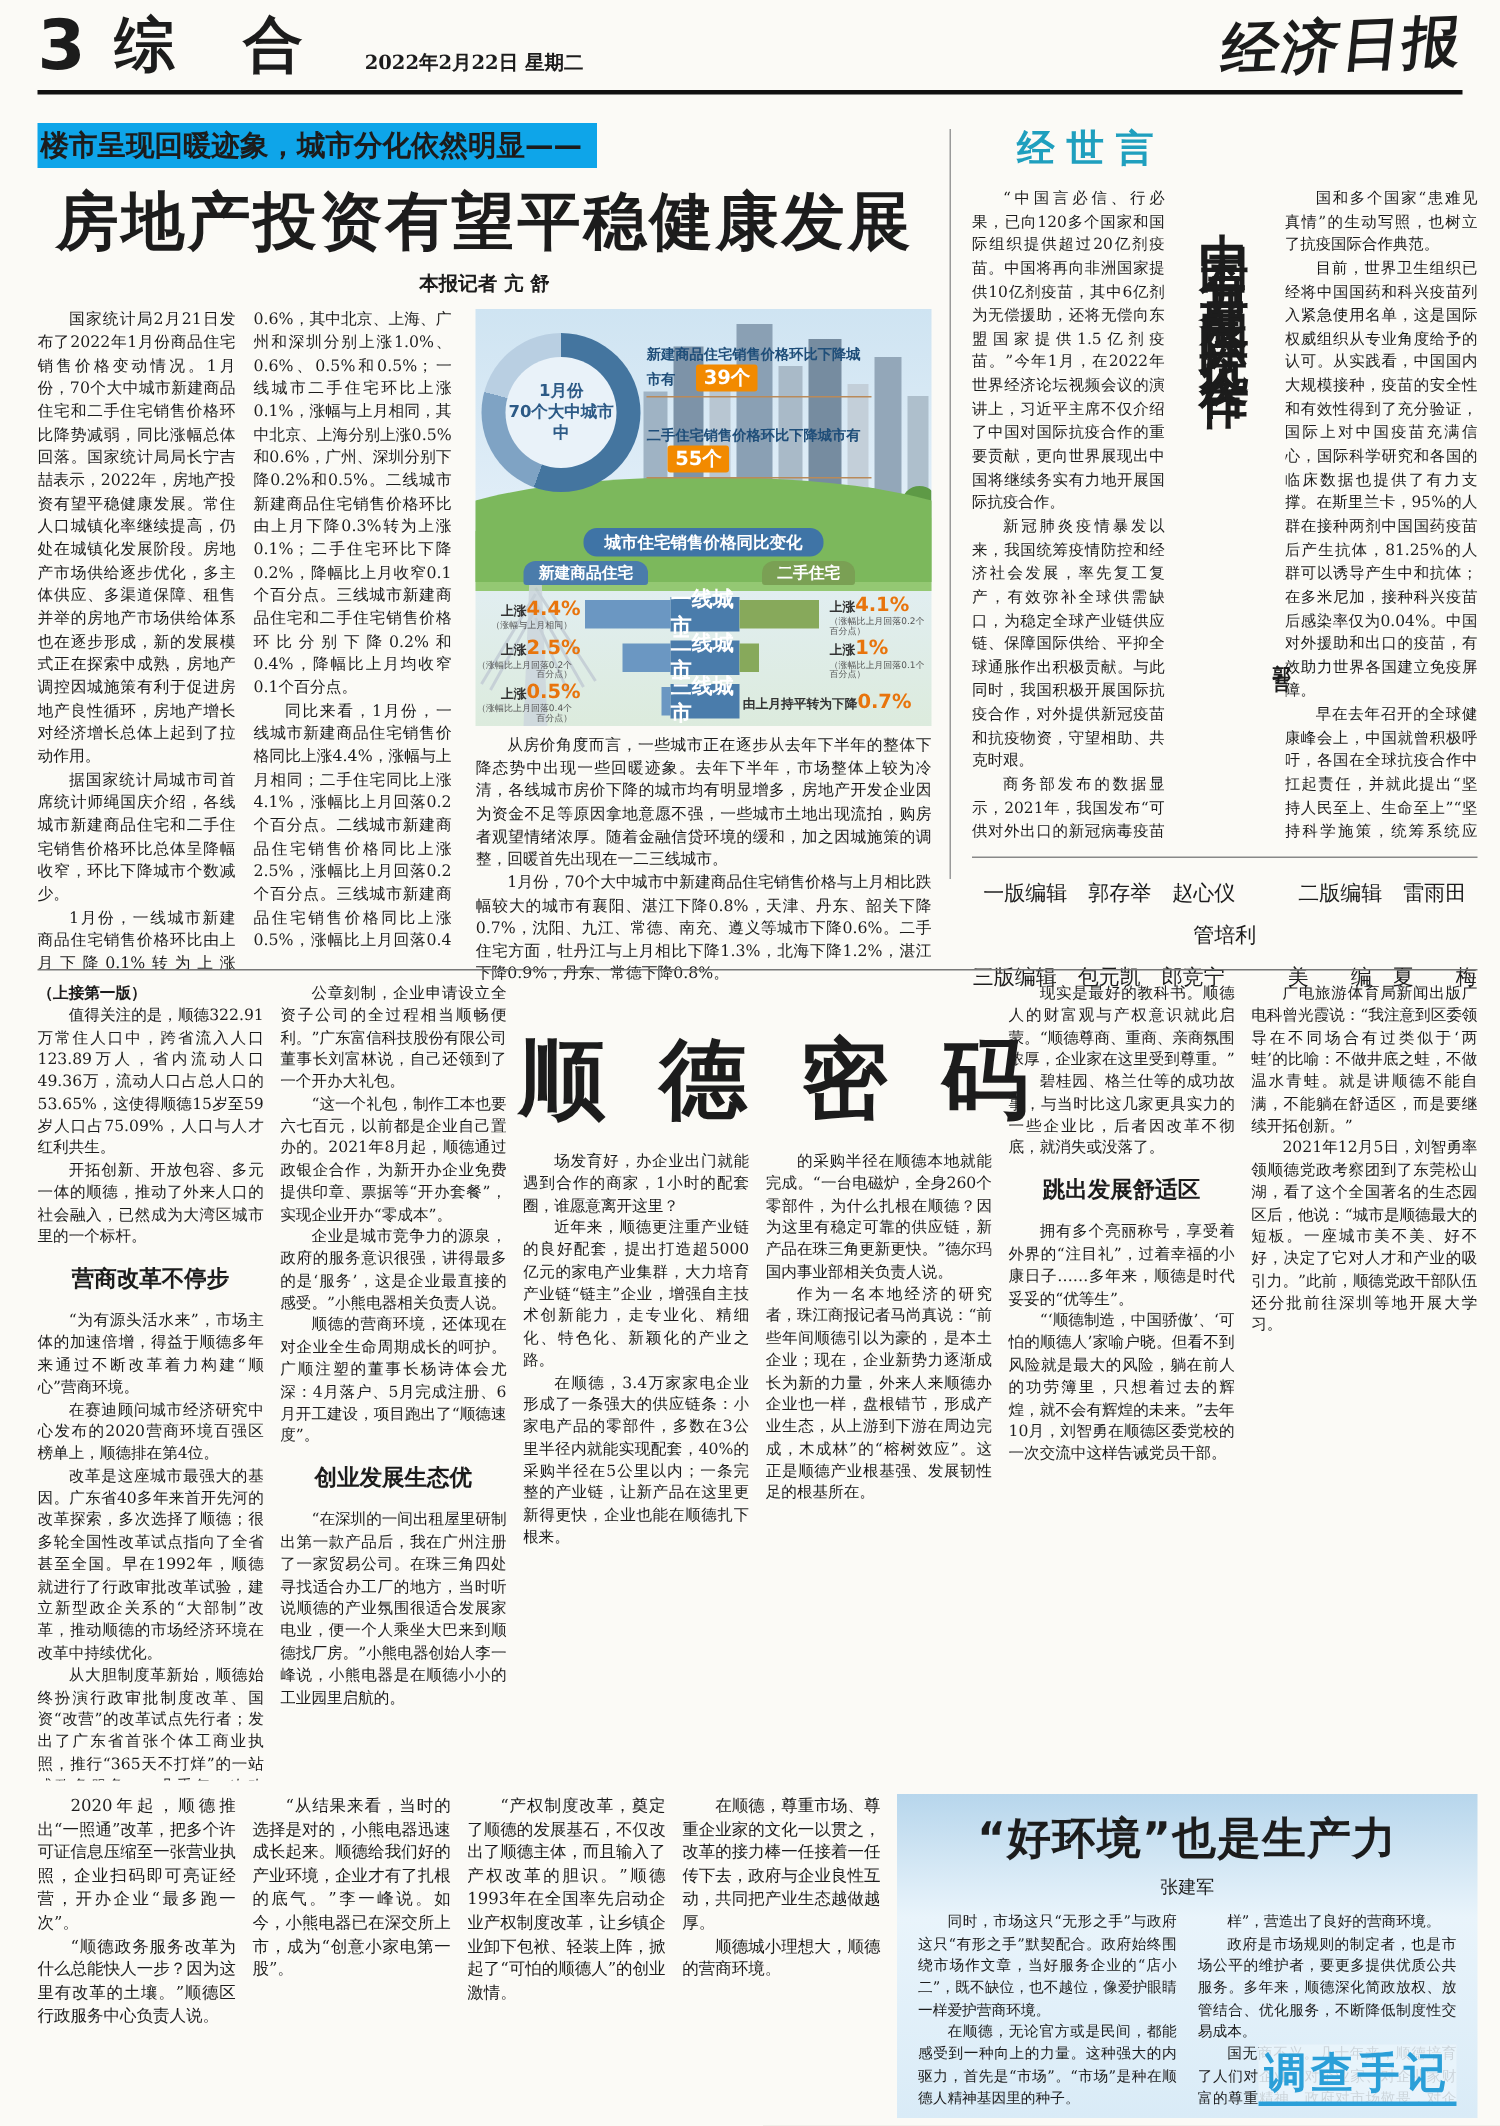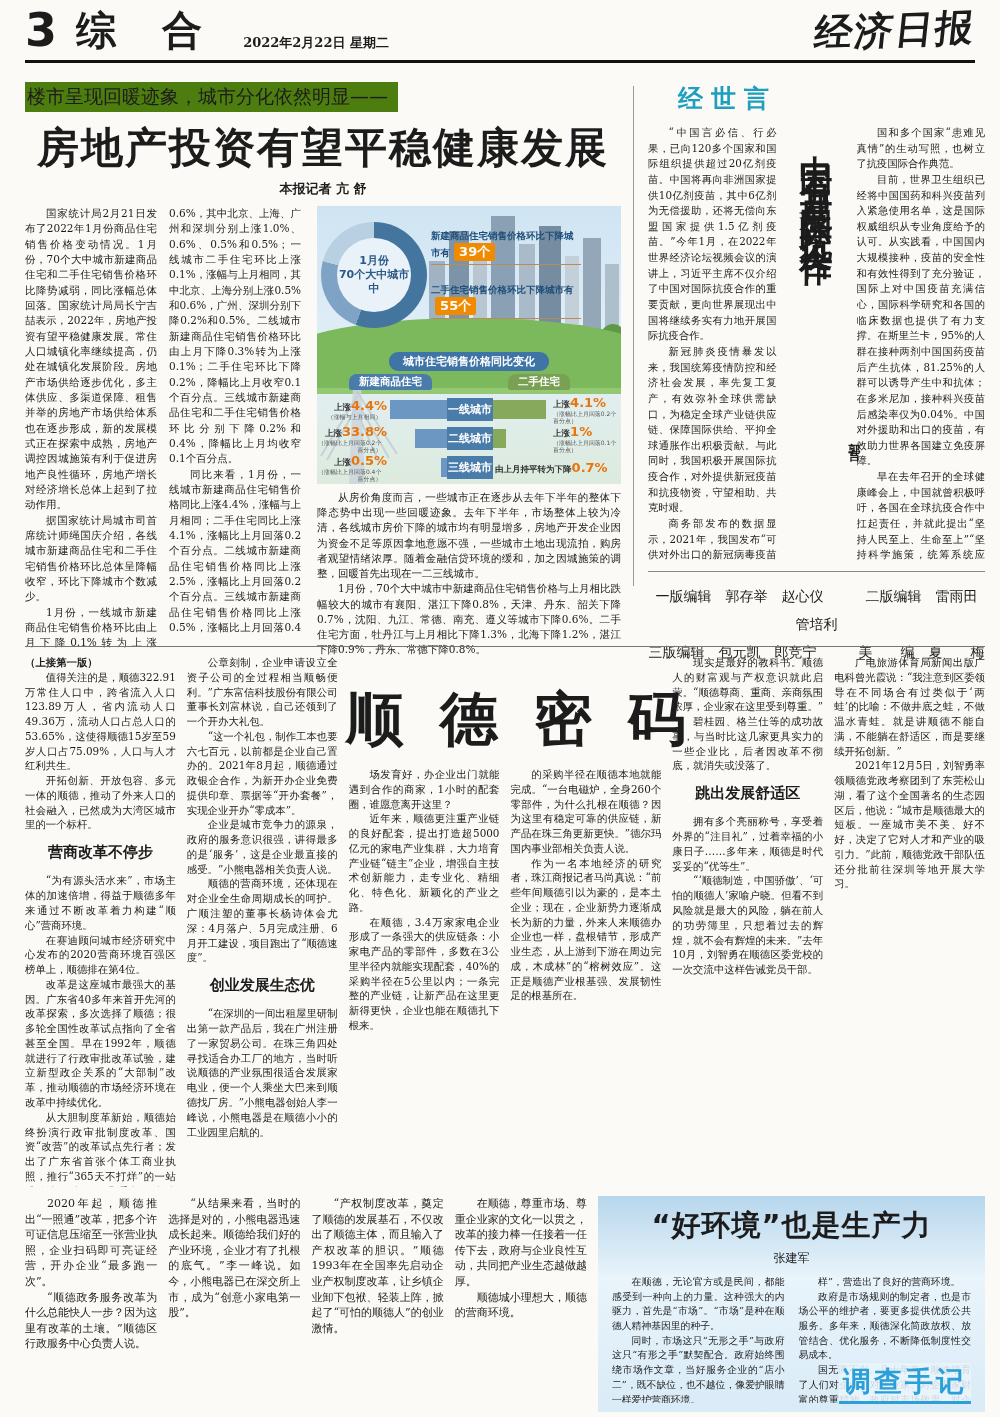--- a/index.html
+++ b/index.html
@@ -9,22 +9,22 @@
   .hdr{position:absolute;left:25px;right:25px;top:4px;height:56px;border-bottom:3px solid #111;}
   .hdr .pageno{font-family:"DejaVu Sans",sans-serif;font-weight:900;font-size:46px;line-height:52px;
                display:inline-block;vertical-align:bottom;}
   .hdr .section{font-weight:900;font-size:40px;letter-spacing:16px;display:inline-block;
                 vertical-align:bottom;margin-left:14px;line-height:52px;}
   .hdr .date{display:inline-block;vertical-align:bottom;font-size:13px;margin-left:20px;line-height:26px;font-weight:bold;}
   .hdr .masthead{position:absolute;right:0;bottom:4px;font-size:38px;font-weight:900;
                  transform:skewX(-8deg) rotate(-2deg);letter-spacing:2px;}
   
   .lead{position:absolute;left:25px;top:82px;width:596px;height:554px;}
-  .kicker{display:inline-block;background:#4d7c0f;font-family:"DejaVu Sans",sans-serif;
-          font-weight:normal;font-size:19px;padding:2px 10px 2px 2px;}
+  .kicker{display:inline-block;background:#0ea5e9;font-family:"DejaVu Sans",sans-serif;
+          font-weight:bold;font-size:19px;padding:2px 10px 2px 2px;}
   .headline{font-family:"DejaVu Sans",sans-serif;font-weight:900;font-size:42px;text-align:center;
             letter-spacing:2px;margin:8px 0 4px;}
   .byline{text-align:center;font-size:13px;margin-bottom:8px;font-weight:bold;}
   .lead-body{display:flex;gap:16px;height:450px;}
   .leftzone{width:278px;column-count:2;column-gap:12px;font-size:10.5px;line-height:1.46;
             text-align:justify;overflow:hidden;height:100%;}
   .rightzone{width:306px;display:flex;flex-direction:column;}
   .cols p,.underchart p{margin:0;text-indent:2em;}
   .underchart{flex:1;font-size:10.5px;line-height:1.45;text-align:justify;overflow:hidden;margin-top:6px;}
   
@@ -34,21 +34,21 @@
         border-radius:50% 50% 0 0;}
   .hill2{position:absolute;left:-10px;right:-40px;top:128px;height:60px;background:#94c873;border-radius:50% 50% 0 0;}
   .donut{position:absolute;left:4px;top:16px;width:106px;height:106px;border-radius:50%;
          background:conic-gradient(#44759f 0deg 200deg,#7fa3c4 200deg 285deg,#b9cfe2 285deg 360deg);}
   .donut .hole{position:absolute;left:16px;top:16px;width:74px;height:74px;border-radius:50%;
                background:#e9f2f9;display:flex;flex-direction:column;align-items:center;justify-content:center;
                font-family:"DejaVu Sans",sans-serif;font-weight:bold;color:#2c5a86;font-size:11px;line-height:1.3;text-align:center;}
   .callout{position:absolute;left:114px;width:150px;font-family:"DejaVu Sans",sans-serif;
            font-weight:bold;font-size:9.5px;color:#1f4e79;border-bottom:1px solid #b98a5a;padding-bottom:3px;}
   .callout .num{display:inline-block;background:#f28a00;color:#fff;font-size:13px;
-                padding:0 5px;border-radius:2px;margin-left:4px;}
+                padding:0 5px;border-radius:2px;margin-left:14px;}
   .banner{position:absolute;top:146px;left:50%;transform:translateX(-50%);background:#3f74a6;color:#fff;
           font-family:"DejaVu Sans",sans-serif;font-weight:bold;font-size:11px;padding:2px 14px;border-radius:9px;white-space:nowrap;z-index:2;}
   .ribbons{position:absolute;top:168px;left:0;right:0;display:flex;z-index:2;}
   .ribbon{font-family:"DejaVu Sans",sans-serif;font-weight:bold;font-size:10.5px;color:#fff;
           padding:1px 10px;border-radius:8px 8px 2px 2px;}
   .ribbon.new{background:#4a7cab;margin-left:32px;}
   .ribbon.old{background:#7aa054;margin-left:76px;}
   .rows{position:absolute;top:188px;left:0;right:0;z-index:2;}
   .crow{display:grid;grid-template-columns:72px 58px 46px 58px 71px;align-items:center;height:29px;}
   .pctcell{font-family:"DejaVu Sans",sans-serif;line-height:1.05;}
@@ -56,21 +56,21 @@
   .pctcell .val{font-size:13px;color:#e8740c;font-weight:900;}
   .pctcell .note{font-size:6.5px;color:#555;transform:scale(.92);transform-origin:left;}
   .pctcell.r{text-align:left;padding-left:2px;}
   .pctcell.l{text-align:right;padding-right:2px;}
   .barL{display:flex;justify-content:flex-end;}
   .barR{display:flex;justify-content:flex-start;}
   .bar{height:19px;}
   .barL .bar{background:#6b97c2;}
   .barR .bar{background:#87a95b;}
   .cat{background:#4a7cab;color:#fff;font-family:"DejaVu Sans",sans-serif;font-weight:bold;
-       font-size:11px;height:23px;display:flex;align-items:center;justify-content:center;}
+       font-size:14px;height:23px;display:flex;align-items:center;justify-content:center;}
   .bridge{position:absolute;left:2px;bottom:0;z-index:1;opacity:.85;}
   
   .vrule{position:absolute;left:633px;top:86px;height:500px;border-left:1px solid #9a9a9a;}
   .jsy{position:absolute;left:648px;top:82px;width:337px;height:556px;}
   .jsy-head{color:#1f9fbe;font-family:"DejaVu Sans",sans-serif;font-weight:900;font-size:25px;
             letter-spacing:8px;margin:0 0 10px 30px;}
   .jsy-body{display:flex;gap:10px;height:438px;}
   .jsy-col{flex:1;font-size:10.3px;line-height:1.52;text-align:justify;overflow:hidden;}
   .jsy-title-col{width:60px;position:relative;display:flex;justify-content:center;}
   .jsy-vtitle{writing-mode:vertical-rl;text-orientation:upright;font-weight:900;font-size:33px;
@@ -191,21 +191,21 @@
               <div class="barR">
                   <div class="bar" style="width: 53.3px;"></div>
                 </div>
               <div class="pctcell r">
                 <span class="pfx">上涨</span><span class="val">4.1%</span>
                 <div class="note">（涨幅比上月回落0.2个百分点）</div>
               </div>
             </div>
             <div class="crow">
               <div class="pctcell l">
-                <span class="pfx">上涨</span><span class="val">33.8%</span>
+                <span class="pfx">上涨</span><span class="val">2.5%</span>
                 <div class="note">（涨幅比上月回落0.2个百分点）</div>
               </div>
               <div class="barL">
                   <div class="bar" style="width: 32.5px;"></div>
                 </div>
               <div class="cat">二线城市</div>
               <div class="barR">
                   <div class="bar" style="width: 13px;"></div>
                 </div>
               <div class="pctcell r">
@@ -341,22 +341,22 @@
             <p>在顺德，尊重市场、尊重企业家的文化一以贯之，改革的接力棒一任接着一任传下去，政府与企业良性互动，共同把产业生态越做越厚。</p>
             <p>顺德城小理想大，顺德的营商环境。</p>
           </div>
       </div>
 
       <div class="bluebox">
         <div class="box-title">“好环境”也是生产力</div>
         <div class="box-author">张建军</div>
         <div class="box-cols">
           <div>
+              <p>同时，市场这只“无形之手”与政府这只“有形之手”默契配合。政府始终围绕市场作文章，当好服务企业的“店小二”，既不缺位，也不越位，像爱护眼睛一样爱护营商环境。</p>
               <p>在顺德，无论官方或是民间，都能感受到一种向上的力量。这种强大的内驱力，首先是“市场”。“市场”是种在顺德人精神基因里的种子。</p>
-              <p>同时，市场这只“无形之手”与政府这只“有形之手”默契配合。政府始终围绕市场作文章，当好服务企业的“店小二”，既不缺位，也不越位，像爱护眼睛一样爱护营商环境。</p>
             </div>
           <div>
               <p>样”，营造出了良好的营商环境。</p>
               <p>政府是市场规则的制定者，也是市场公平的维护者，要更多提供优质公共服务。多年来，顺德深化简政放权、放管结合、优化服务，不断降低制度性交易成本。</p>
               <p>国无商不兴。几十年来，顺德培育了人们对企业、对企业家、对企业家财富的尊重精神，政府对市场敬畏，对企业家与企业呵护，从而迅速凝聚了大量市场主体，这成为顺德经济社会发展的基本盘。</p>
             </div>
         </div>
         <div class="badge">调查手记</div>
       </div>
     </div>

